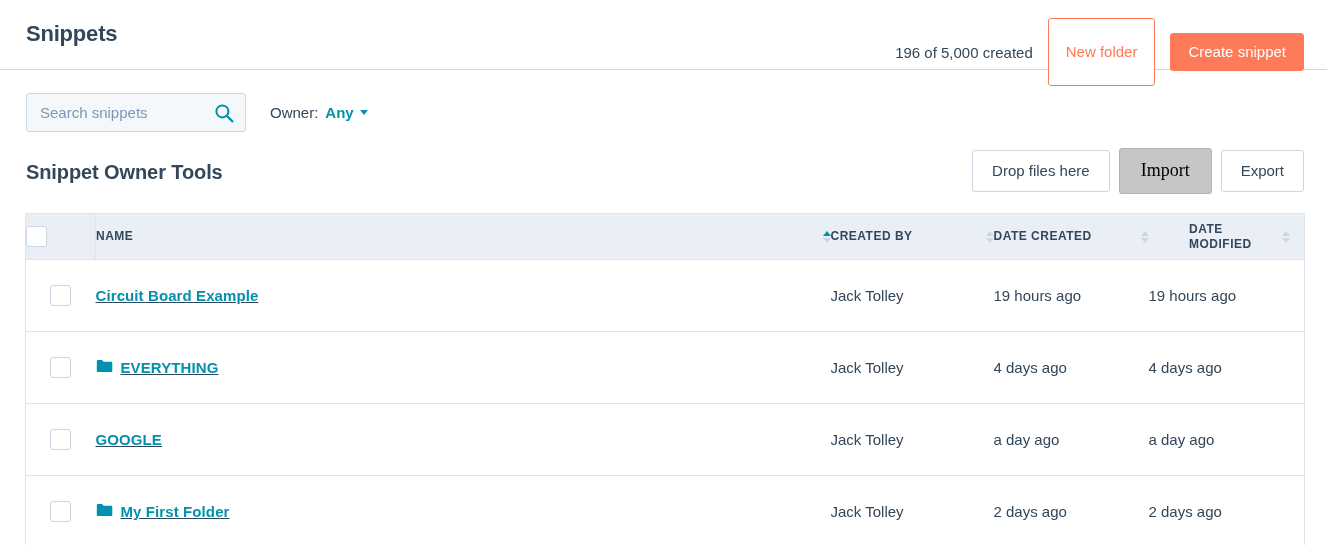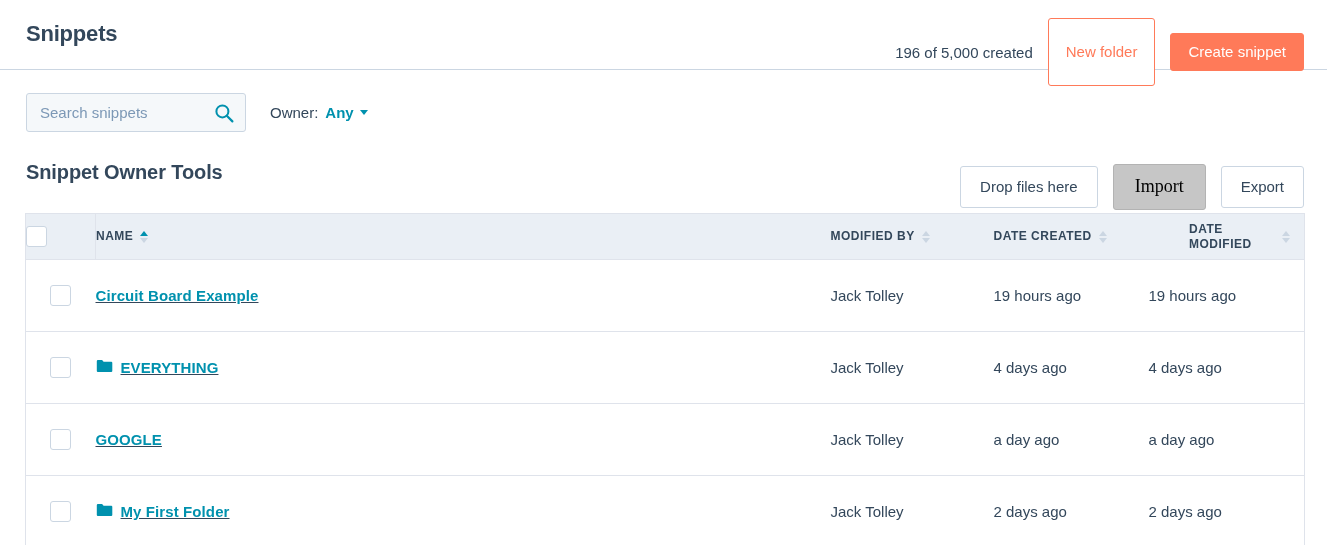--- a/index.html
+++ b/index.html
@@ -68,22 +68,22 @@
     width:0;height:0;border-left:4px solid transparent;border-right:4px solid transparent;
     border-top:5px solid #0091ae; display:inline-block;
   }
 
   
   .section-title {
     position:absolute; left:26px; top:161px;
     font-size:20px; font-weight:bold; color:#33475b; letter-spacing:-0.1px;
   }
   .section-actions {
-    position:absolute; right:23px; top:164px;
-    display:flex; align-items:center; gap:15px;
+    position:absolute; right:23px; top:148px;
+    display:flex; align-items:center; gap:9px;
   }
   .btn-plain {
     font-family:"Liberation Sans", sans-serif;
     font-size:15px; color:#33475b; background:#fff;
     border:1px solid #cbd6e2; border-radius:3px;
     padding:11px 19px; cursor:pointer; line-height:1.2;
   }
   .btn-native {
     font-family:"Liberation Serif", serif;
     font-size:18px; color:#000; background:#c6c6c6;
@@ -98,21 +98,21 @@
     background:#eaeff5; border-top:1px solid #dfe3eb; border-bottom:1px solid #dfe3eb;
     font-size:12px; font-weight:bold; letter-spacing:0.5px; color:#33475b;
     text-align:left; vertical-align:middle; height:46px; padding:0;
   }
   th.th-check { width:70px; background:#f2f5f9; border-right:1px solid #dfe3eb;
     border-left:1px solid #dfe3eb; text-align:center; }
   th.th-name  { width:735px; padding-left:24px; }
   th.th-by    { width:163px; padding-left:16px; }
   th.th-dc    { width:155px; padding-left:13px; }
   th.th-dm    { width:156px; padding-left:15px; border-right:1px solid #dfe3eb; }
-  .th-inner { display:flex; align-items:center; gap:7px; }
+  .th-inner { display:flex; align-items:center; gap:7px;justify-content:space-between; }
   .th-label { line-height:1.25; }
   .th-label.two { max-width:86px; }
   .sorter { display:inline-flex; flex-direction:column; gap:2px; cursor:pointer; }
   .sorter i { display:block; width:0;height:0;
     border-left:4px solid transparent; border-right:4px solid transparent; }
   .sorter i.up   { border-bottom:5px solid #cbd6e2; }
   .sorter i.down { border-top:5px solid #cbd6e2; }
   .sorter.active i.up { border-bottom-color:#0091ae; }
   .th-dm-inner { display:flex; align-items:center; justify-content:flex-end; padding-right:14px; }
 
@@ -188,21 +188,21 @@
             <span class="th-inner">
               <span class="th-label">NAME</span>
               <span class="sorter active">
                   <i class="up"></i>
                   <i class="down"></i>
                 </span>
             </span>
           </th>
           <th class="th-by">
             <span class="th-inner">
-              <span class="th-label">MODIFIED BY</span>
+              <span class="th-label">CREATED BY</span>
               <span class="sorter">
                   <i class="up"></i>
                   <i class="down"></i>
                 </span>
             </span>
           </th>
           <th class="th-dc">
             <span class="th-inner">
               <span class="th-label">DATE CREATED</span>
               <span class="sorter">

